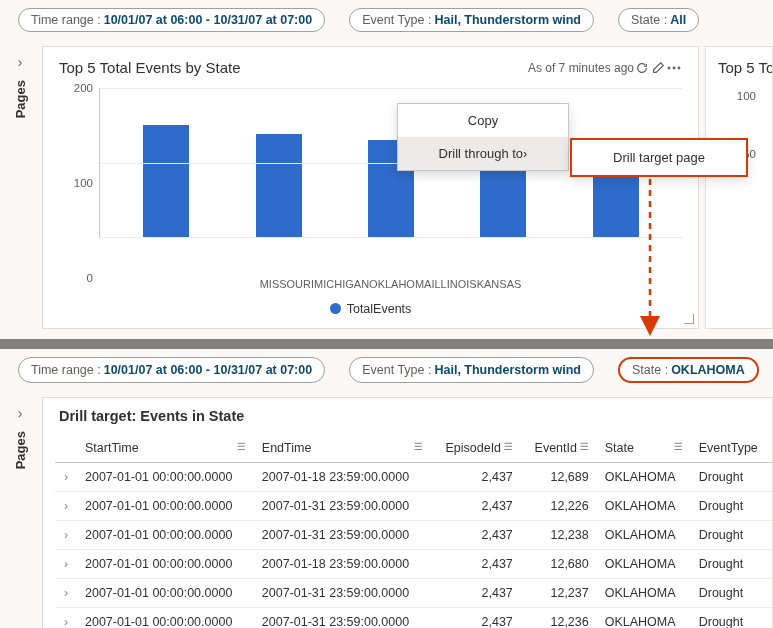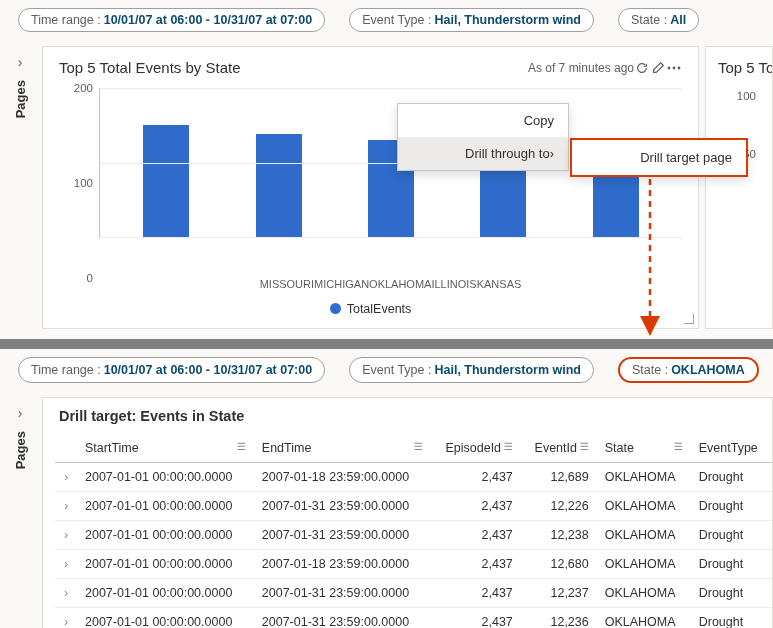--- a/index.html
+++ b/index.html
@@ -27,21 +27,21 @@
 .plot { flex: 1; position: relative; border-left: 1px solid #c8c6c4; border-bottom: 1px solid #c8c6c4; height: 150px; margin-top: 6px; }
 .grid-line { position: absolute; left: 0; right: 0; border-top: 1px solid #edebe9; }
 .bars { position: absolute; left: 0; right: 0; bottom: 0; top: 0; display: flex; justify-content: space-around; align-items: flex-end; padding: 0 10px; }
 .bar { width: 46px; background: #2f6bca; }
 .x-labels { display: flex; justify-content: center; padding: 6px 10px 0 50px; font-size: 11px; color: #605e5c; }
 .legend { text-align: center; padding: 12px 0 4px 0; font-size: 12.5px; color: #323130; }
 .legend .dot { display: inline-block; width: 11px; height: 11px; background: #2f6bca; border-radius: 50%; margin-right: 6px; vertical-align: -1px; }
 .card-resize { position: absolute; right: 4px; bottom: 4px; width: 10px; height: 10px; border-right: 1.5px solid #a19f9d; border-bottom: 1.5px solid #a19f9d; }
 
 .ctx-menu { position: absolute; top: 56px; left: 354px; width: 172px; background: #fff; border: 1px solid #c8c6c4; box-shadow: 0 4px 10px rgba(0,0,0,0.15); font-size: 13px; z-index: 10; }
-.ctx-item { padding: 9px 14px; display: flex; justify-content: flex-end; align-items: center; cursor: pointer; }
+.ctx-item { padding: 9px 14px; display: flex; justify-content: center; align-items: center; cursor: pointer; }
 .ctx-item.hover { background: #edebe9; }
 .sub-menu { position: absolute; top: 91px; left: 527px; width: 178px; background: #fff; border: 2.5px solid #d83b01; box-shadow: 0 4px 10px rgba(0,0,0,0.12); font-size: 13px; z-index: 11; }
 .sub-menu .ctx-item { padding: 10px 14px; }
 
 .peek-card { border: 1px solid #e1dfdd; background: #fff; margin: 6px 0 10px 0; padding: 12px 12px; width: 68px; overflow: hidden; }
 .peek-card .card-title { white-space: nowrap; }
 
 .divider { height: 10px; background: #808080; width: 100%; }
 
 .arrow-svg { position: absolute; z-index: 5; pointer-events: none; }

